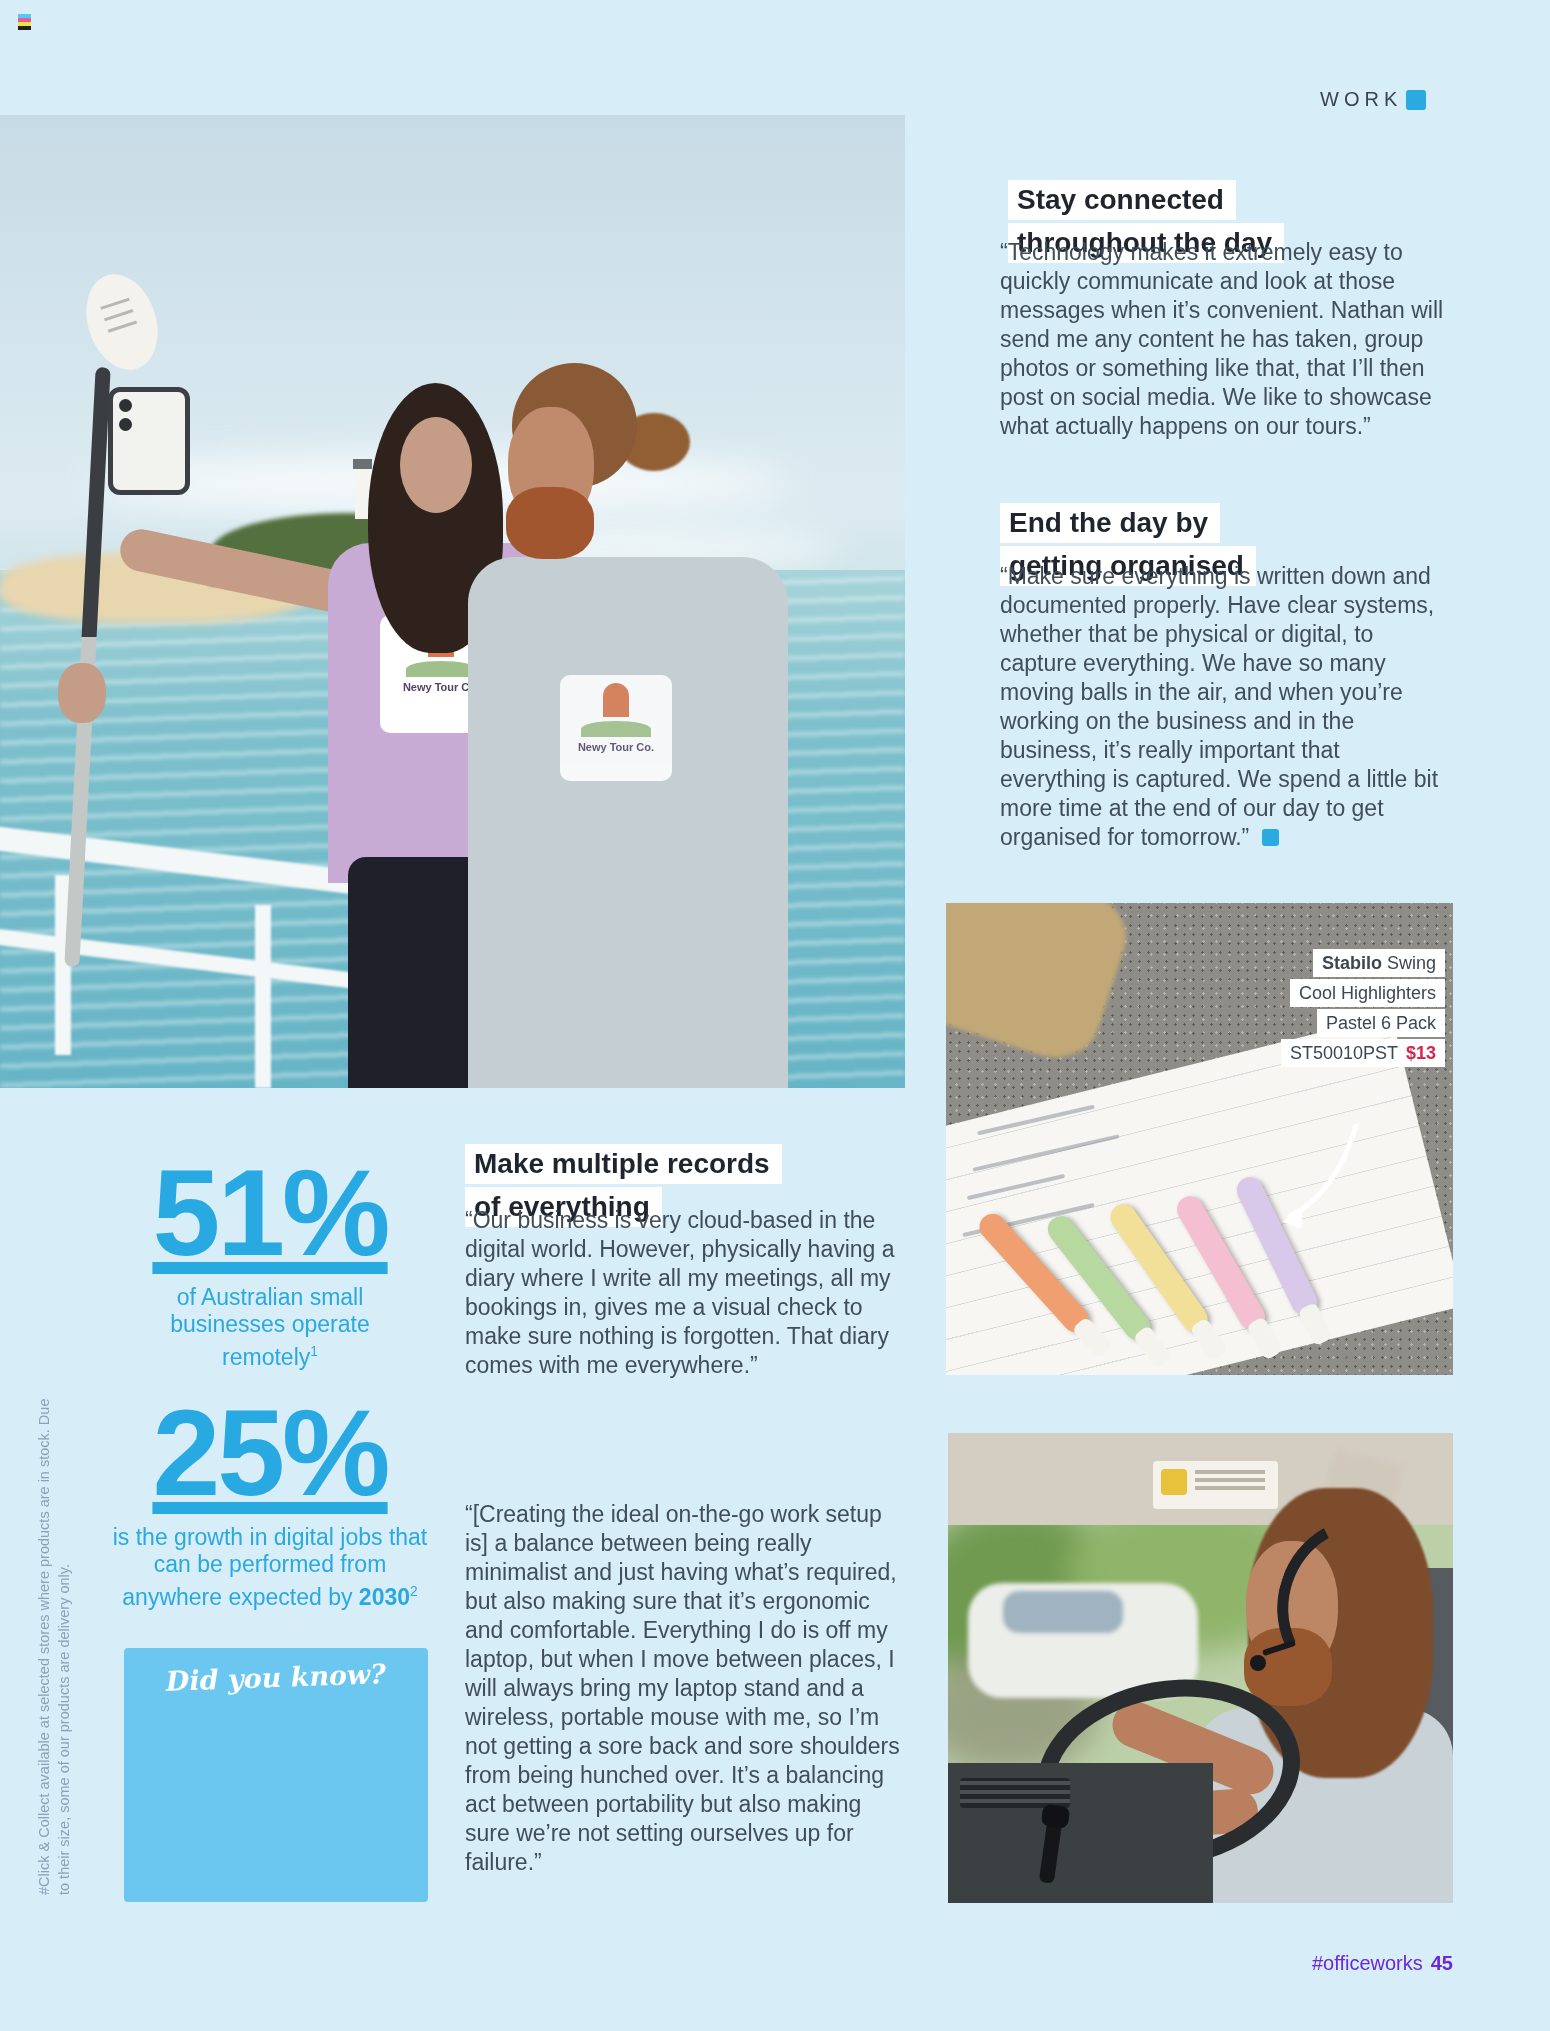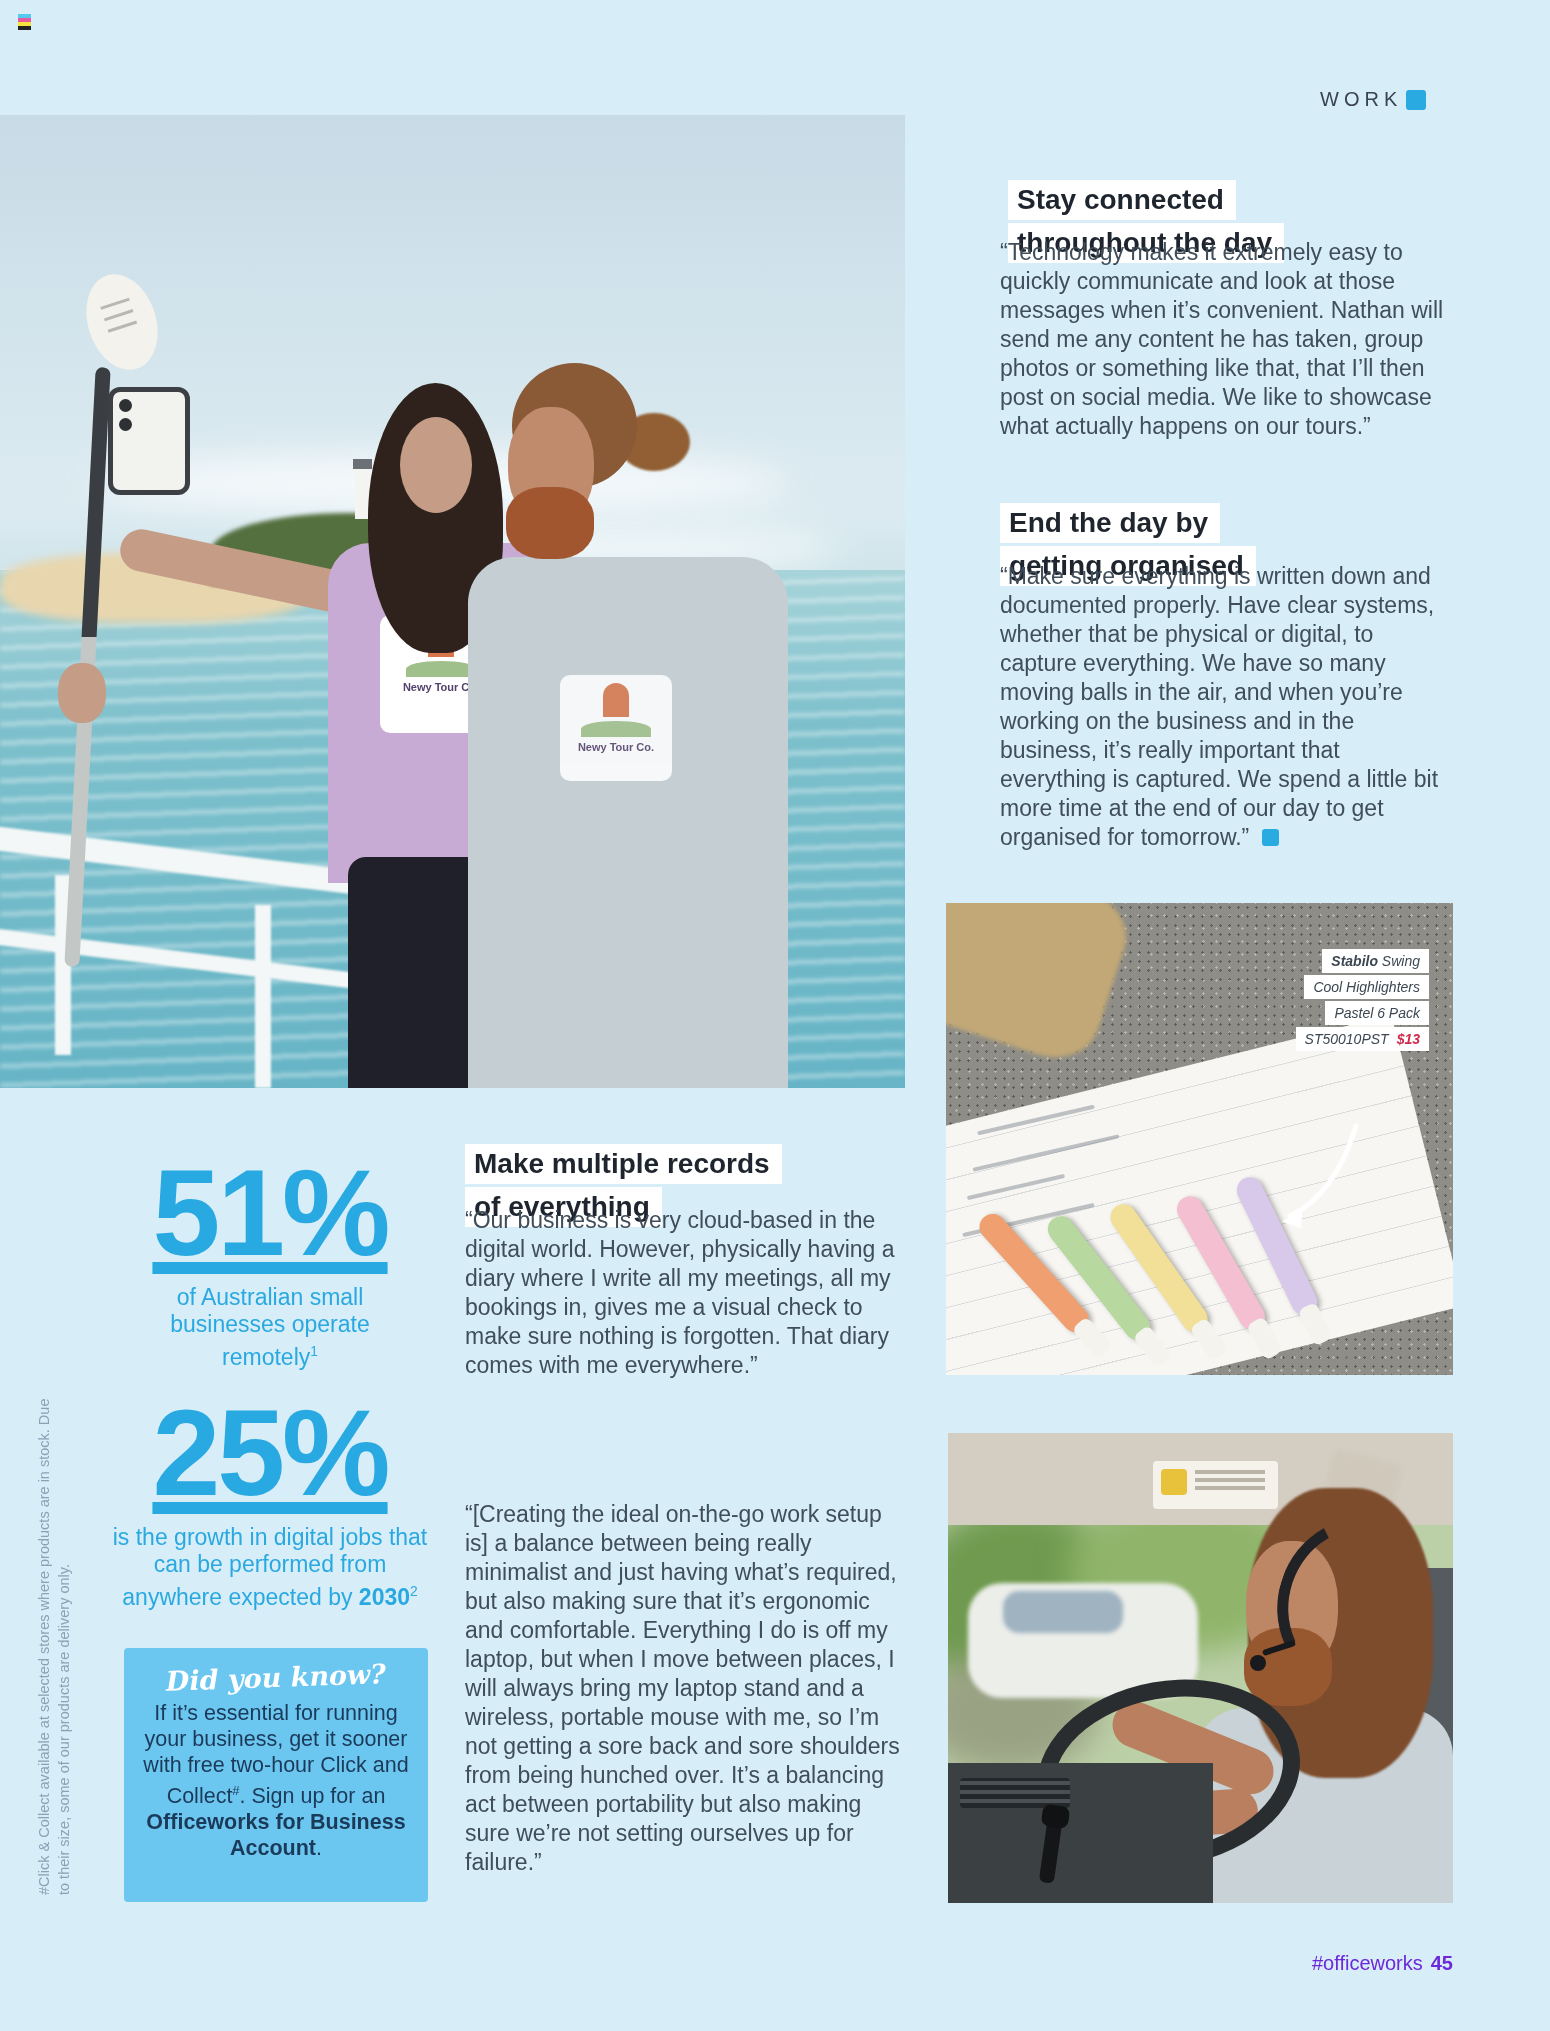--- a/index.html
+++ b/index.html
@@ -80,21 +80,21 @@
       background-image:radial-gradient(rgba(55,55,50,.55) 1.2px,transparent 1.4px),
                        radial-gradient(rgba(225,223,214,.5) 1.2px,transparent 1.4px);
       background-size:9px 9px,13px 13px;background-position:0 0,4px 6px;}
   .tan{left:-30px;top:-30px;width:200px;height:170px;background:#c2a876;border-radius:25%;transform:rotate(18deg);filter:blur(2px);}
   .bookedge{left:-60px;top:430px;width:560px;height:26px;background:#3f7ca3;transform:rotate(-14deg);}
   .pageP{left:-70px;top:175px;width:560px;height:300px;background:#f7f6f2;transform:rotate(-14deg);
       background-image:repeating-linear-gradient(0deg,transparent 0 30px,rgba(120,130,145,.22) 30px 31px);}
   .scribble{position:absolute;height:4px;background:rgba(95,105,118,.38);border-radius:2px;}
   .pen{position:absolute;width:26px;height:150px;border-radius:13px;box-shadow:2px 3px 5px rgba(40,40,40,.35);}
   .pen .cap{position:absolute;bottom:-32px;left:3px;width:20px;height:40px;background:#f4f3ee;border-radius:7px;}
-  .label{position:absolute;right:24px;top:46px;text-align:right;font-size:14px;line-height:1;color:#3c4752;font-style:italic;}
+  .label{position:absolute;right:8px;top:46px;text-align:right;font-size:18px;line-height:1;color:#3c4752;}
   .label .row{display:inline-block;background:#ffffff;padding:5px 9px;margin-bottom:2px;}
   .label .price{color:#d0294c;font-weight:700;margin-left:8px;}
   .arrow-svg{position:absolute;right:88px;top:215px;}
 
   
   #photo-drive{left:948px;top:1433px;width:505px;height:470px;background:#bcd0a8;}
   .headliner{left:0;top:0;width:100%;height:92px;background:#d4cdc2;}
   .greens{border-radius:50%;filter:blur(16px);}
   .white-car{left:20px;top:150px;width:230px;height:115px;background:#eceeea;border-radius:34px;filter:blur(2px);}
   .car-win{left:55px;top:158px;width:120px;height:42px;background:#9fb3c0;border-radius:16px;filter:blur(2px);}
@@ -239,21 +239,20 @@
     <div class="cap" style="width:282px;margin-left:auto;margin-right:auto;"><span>of Australian small businesses operate remotely</span><sup>1</sup></div>
   </div>
 
   <div class="stat" style="left:100px;top:1392px;width:340px;">
     <div class="val">25%</div>
     <div class="cap" style="width:320px;margin-left:auto;margin-right:auto;"><span>is the growth in digital jobs that can be performed from anywhere expected by </span><b>2030</b><sup>2</sup></div>
   </div>
 
   <div class="dyk">
     <div class="title">Did you know?</div>
-    <div class="dbody"><span>If it’s essential for running your business, get it sooner with free two-hour Click and Collect</span><sup>#</sup><span>. Sign up for an </span><b>Officeworks for Business Account</b><span>.</span></div>
   </div>
 
   <div class="hgroup" style="left:465px;top:1144px;">
     <span class="hl">Make multiple records</span>
     <span class="hl">of everything</span>
   </div>
   <p class="body" style="left:465px;top:1206px;width:440px;margin:0;">“Our business is very cloud-based in the digital world. However, physically having a diary where I write all my meetings, all my bookings in, gives me a visual check to make sure nothing is forgotten. That diary comes with me everywhere.”</p>
 
   <p class="body" style="left:465px;top:1500px;width:445px;margin:0;">“[Creating the ideal on-the-go work setup is] a balance between being really minimalist and just having what’s required, but also making sure that it’s ergonomic and comfortable. Everything I do is off my laptop, but when I move between places, I will always bring my laptop stand and a wireless, portable mouse with me, so I’m not getting a sore back and sore shoulders from being hunched over. It’s a balancing act between portability but also making sure we’re not setting ourselves up for failure.”</p>
 

